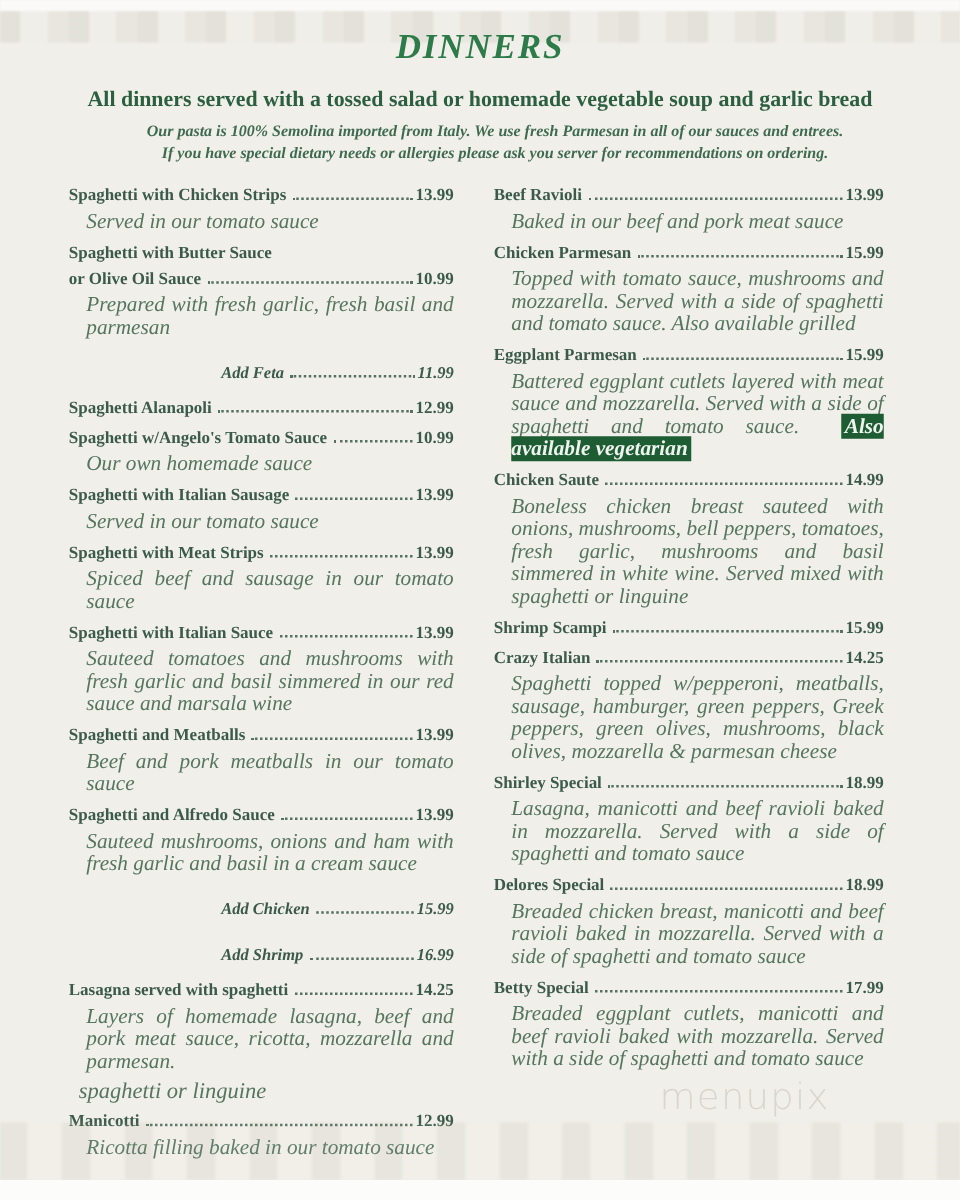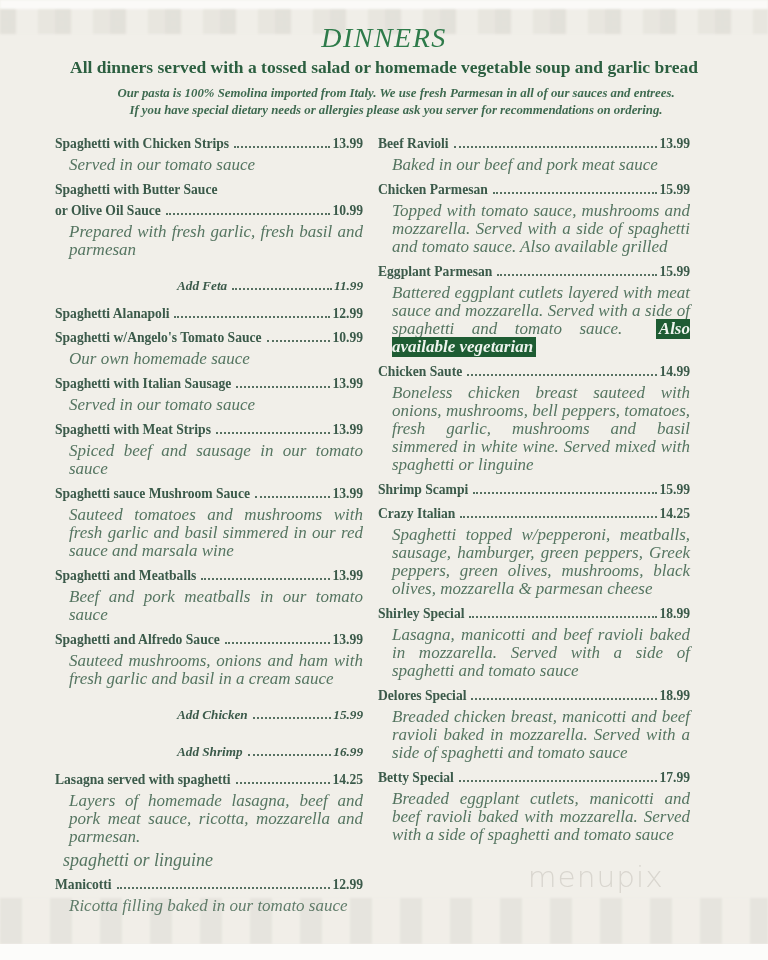--- a/index.html
+++ b/index.html
@@ -13,26 +13,26 @@
   .scan-top{position:absolute;top:0;left:0;right:0;height:34px;
     background:linear-gradient(#fbfaf8 0 9px, rgba(0,0,0,0) 9px),
     repeating-linear-gradient(90deg, rgba(165,162,152,.18) 0 16px, rgba(236,234,228,.10) 16px 38px, rgba(180,177,168,.14) 38px 55px);
     filter:blur(1px);}
   .scan-bottom{position:absolute;left:0;right:0;bottom:16px;height:46px;
     background:repeating-linear-gradient(90deg, rgba(168,165,155,.14) 0 22px, rgba(240,238,232,.08) 22px 50px);
     filter:blur(1.2px);}
   .white-strip{position:absolute;left:0;right:0;bottom:0;height:16px;background:#fcfcfa;}
 
   .header{text-align:center;padding-top:22px;position:relative;}
-  .title{margin:0;font-size:28px;font-weight:normal;font-style:italic;color:var(--title-green);letter-spacing:1.5px;}
-  .subtitle{margin-top:3px;font-size:17.5px;font-weight:bold;color:var(--subtitle-green);}
+  .title{margin:0;font-size:28px;font-weight:bold;font-style:italic;color:var(--title-green);letter-spacing:1.5px;}
+  .subtitle{margin-top:15px;font-size:17.5px;font-weight:bold;color:var(--subtitle-green);}
   .notes{margin-top:7px;}
   .note{font-size:12.8px;font-weight:bold;font-style:italic;color:var(--note-green);line-height:16.5px;padding-left:24px;}
 
-  .columns{display:flex;padding:15px 0 0 55px;gap:15px;align-items:flex-start;}
+  .columns{display:flex;padding:15px 0 0 55px;gap:32px;align-items:flex-start;}
   .col-left{width:308px;}
   .col-right{width:312px;}
 
   .item{margin-bottom:3px;}
   .head-row{display:flex;align-items:baseline;font-weight:bold;font-size:13.6px;line-height:21px;color:var(--heading);}
   .item-name{white-space:nowrap;}
   .leader{flex:1 1 auto;border-bottom:2px dotted var(--heading);margin:0 2px 4px 5px;min-width:14px;opacity:.85;}
   .price{font-weight:bold;}
   .desc{margin:2px 0 5px 14px;font-style:italic;font-size:17px;line-height:18px;color:var(--desc);text-align:justify;}
   .desc2{margin:0 0 5px 8px;font-style:italic;font-size:18px;line-height:18px;color:var(--desc);}
@@ -111,21 +111,21 @@
         <div class="item">
           <div class="head-row">
             <span class="item-name">Spaghetti with Meat Strips</span>
             <span class="leader"></span>
             <span class="price">13.99</span>
           </div>
           <p class="desc"><span class="desc-text">Spiced beef and sausage in our tomato sauce</span></p>
         </div>
         <div class="item">
           <div class="head-row">
-            <span class="item-name">Spaghetti sauce Mushroom Sauce</span>
+            <span class="item-name">Spaghetti with Italian Sauce</span>
             <span class="leader"></span>
             <span class="price">13.99</span>
           </div>
           <p class="desc"><span class="desc-text">Sauteed tomatoes and mushrooms with fresh garlic and basil simmered in our red sauce and marsala wine</span></p>
         </div>
         <div class="item">
           <div class="head-row">
             <span class="item-name">Spaghetti and Meatballs</span>
             <span class="leader"></span>
             <span class="price">13.99</span>

